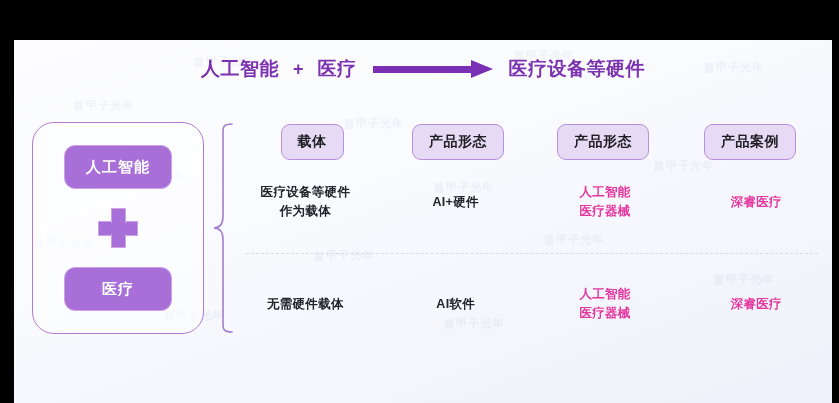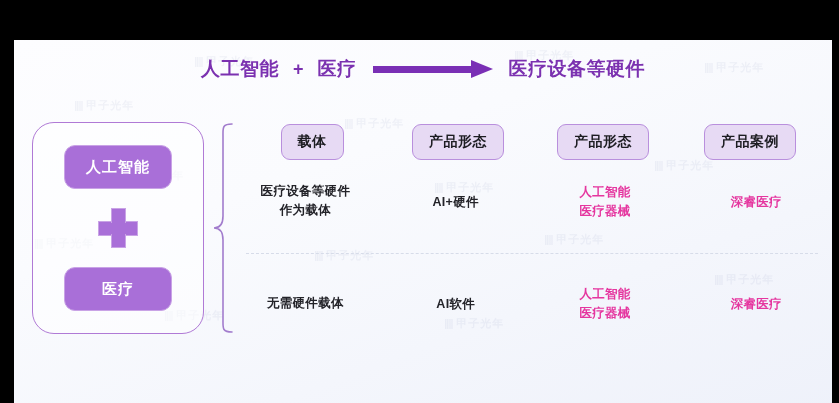--- a/index.html
+++ b/index.html
@@ -152,21 +152,21 @@
     display: flex;
     width: 100%;
   }
   .cell {
     display: flex;
     align-items: center;
     justify-content: center;
     text-align: center;
     box-sizing: border-box;
   }
-  .c0 { width: 152px; font-family: Liberation Mono, monospace; }
+  .c0 { width: 152px; }
   .c1 { width: 140px; align-items: center; }
   .c2 { width: 150px; }
   .c3 { width: 144px; }
 
   #headrow { height: 48px; }
   .head-pill {
     height: 34px;
     padding: 0 16px;
     background: #e7daf4;
     border: 1.4px solid #b98fdd;

